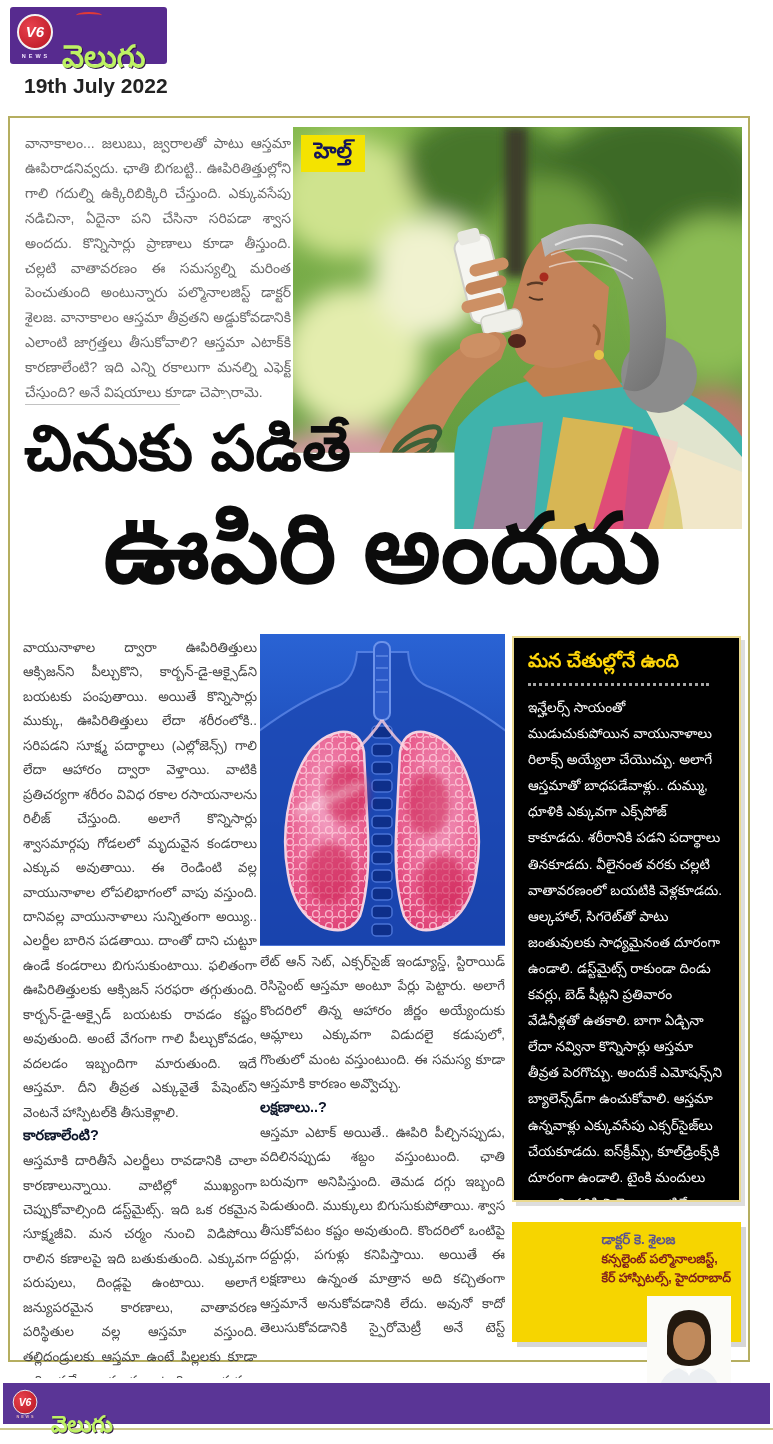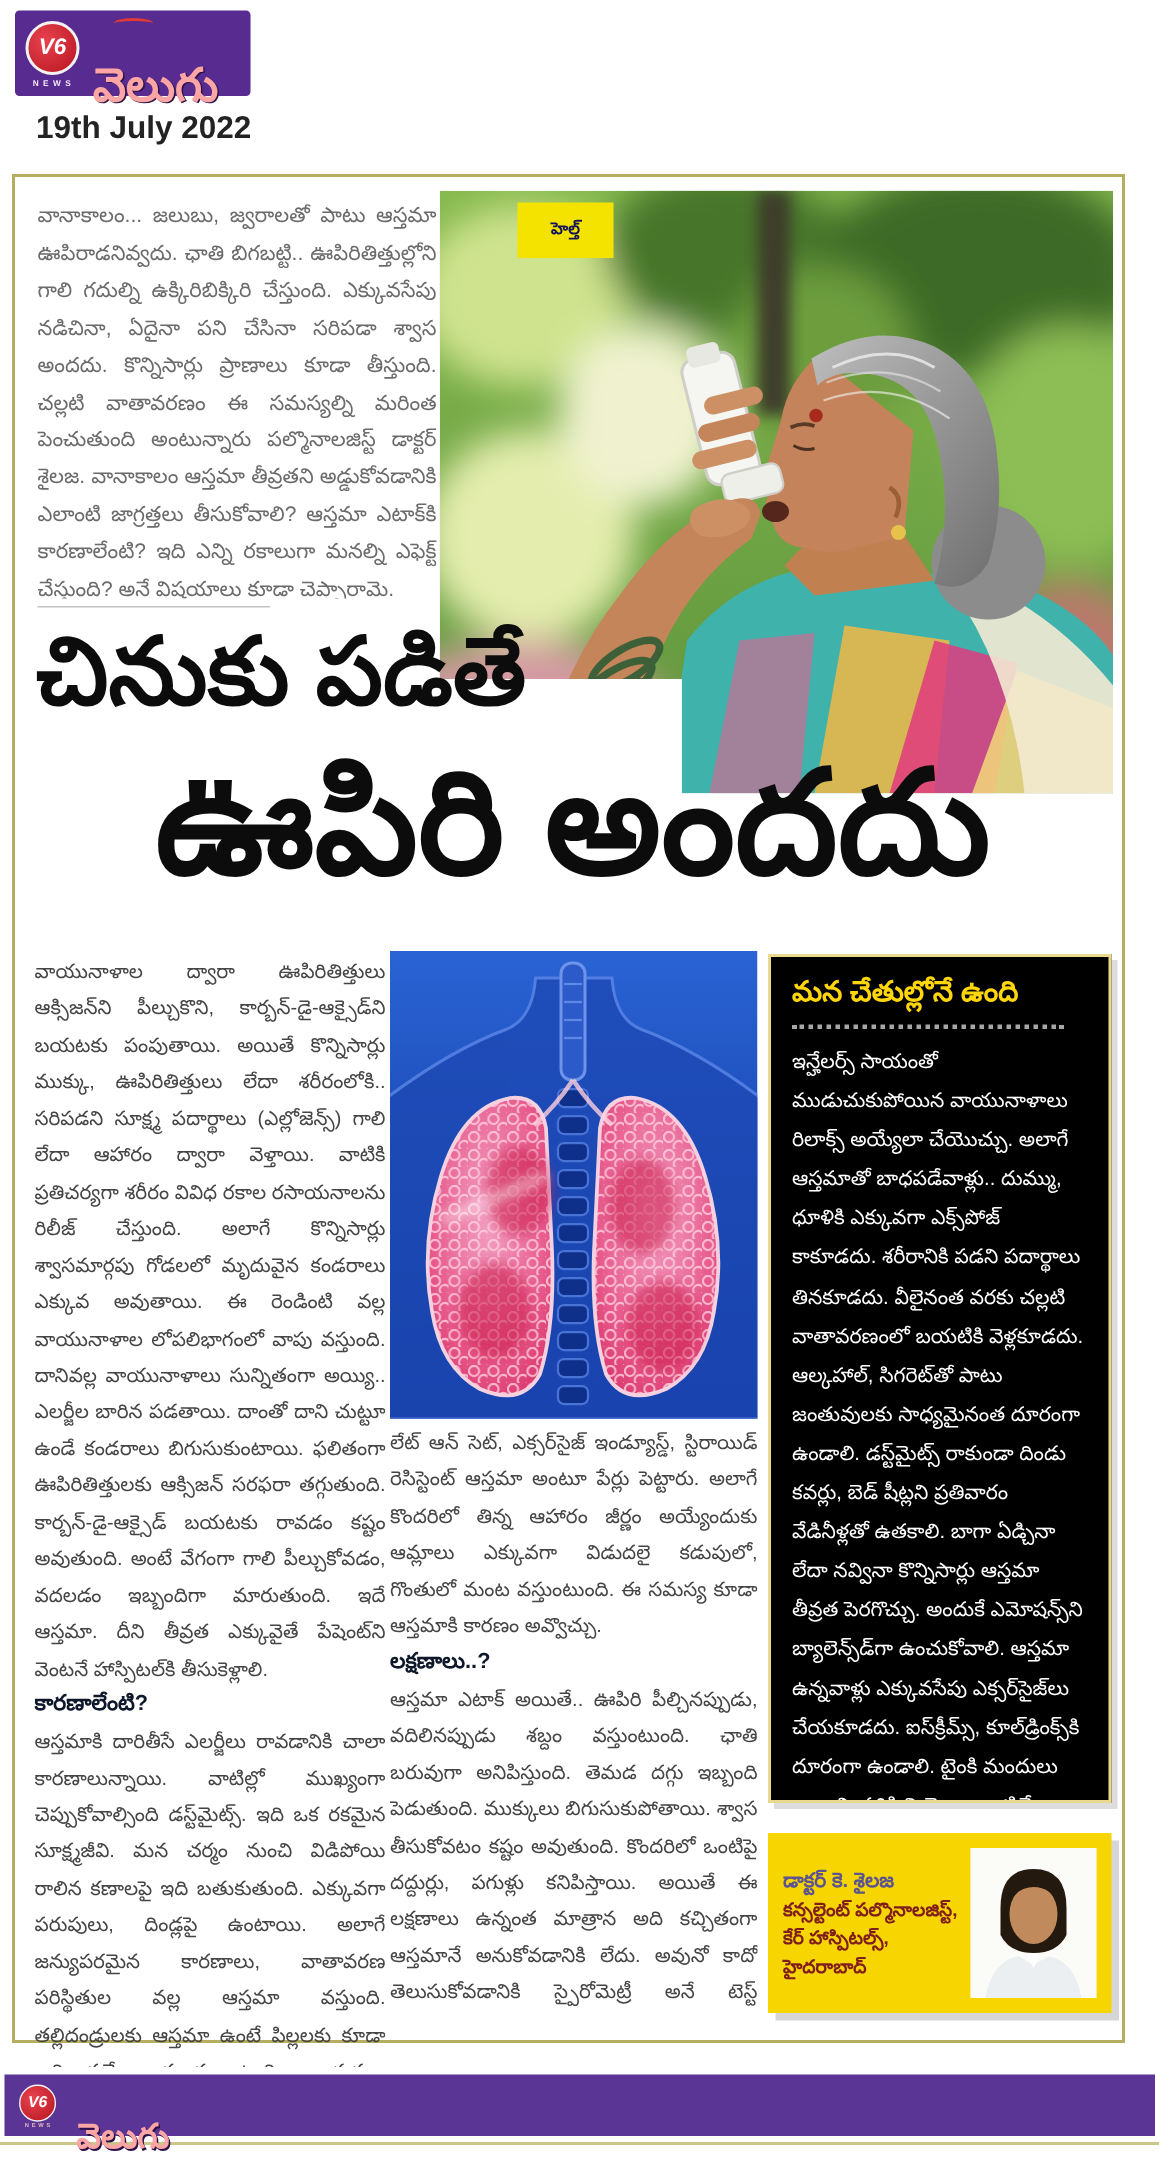--- a/index.html
+++ b/index.html
@@ -18,21 +18,21 @@
   .v6-emblem { position:relative; width:40px; height:48px; flex:0 0 auto; }
   .v6-circle {
     position:absolute; left:1px; top:2px; width:36px; height:36px; border-radius:50%;
     background:radial-gradient(circle at 35% 35%, #e8424e, #b61520);
     border:2px solid #f2f2f2; display:flex; align-items:center; justify-content:center;
   }
   .v6-circle span { color:#ffffff; font-weight:bold; font-style:italic; font-size:15px; }
   .v6-news { position:absolute; left:0; top:41px; width:40px; text-align:center;
     color:#f3e7ff; font-size:5.5px; letter-spacing:3px; font-weight:bold; }
   .velugu-word {
-    color:#fca5a5; font-size:31px; font-weight:bold; line-height:1;
+    color:#bef264; font-size:31px; font-weight:bold; line-height:1;
     text-shadow:1px 1px 0 #2c1147; white-space:nowrap;margin-top:41px;
   }
   .velugu-swash { position:absolute; left:66px; top:5px; width:26px; height:7px;
     border-top:2px solid #e23a35; border-radius:50%; }
   .date-line { position:absolute; left:24px; top:74px; font-size:21px; font-weight:bold; color:#232323; }
 
   
   .frame {
     position:absolute; left:8px; top:116px; width:742px; height:1246px;
     border:2px solid #b5ae60; pointer-events:none;
@@ -47,22 +47,22 @@
   .intro-rule { position:absolute; left:25px; top:404px; width:155px; border-top:1px solid #c2c2c2; }
 
   
   .photo {
     position:absolute; left:293px; top:127px; width:449px; height:402px;
     clip-path:polygon(0 0,100% 0,100% 100%,36% 100%,36% 81%,0 81%);
   }
   .photo svg { display:block; }
   .health-tag {
     position:absolute; left:301px; top:135px; width:64px; height:37px;
-    background:#f4e300; color:#14145a; font-weight:bold; font-size:11px;
-    display:flex; align-items:center; justify-content:center;margin-left:44px;
+    background:#f4e300; color:#14145a; font-weight:bold; font-size:22px;
+    display:flex; align-items:center; justify-content:center;
   }
 
   
   .headline1 {
     position:absolute; left:24px; top:414px; width:440px;
     font-size:63px; font-weight:900; color:#0c0c0c; line-height:1.1; white-space:nowrap;
   }
   .headline2 {
     position:absolute; left:20px; top:488px; width:724px; text-align:center;
     font-size:97px; font-weight:900; color:#0c0c0c; line-height:1.25; white-space:nowrap;
@@ -82,21 +82,21 @@
     padding:12px 14px; overflow:hidden;
   }
   .sidebar-title { color:#ffd60a; font-size:19px; font-weight:bold; }
   .sidebar-dots { border-top:3px dotted rgba(255,255,255,.65); margin:7px 0 9px 0; width:92%; }
   .sidebar-body { color:#ffffff; font-size:13.6px; line-height:1.92; }
 
   
   .doctor-box {
     position:absolute; left:512px; top:1222px; width:229px; height:120px;
     background:#f6d500; box-shadow:5px 5px 0 rgba(120,120,120,.3);
-    display:flex; align-items:center; padding:8px 10px; gap:8px;
+    display:flex; align-items:flex-end; padding:8px 10px; gap:8px;flex-direction:column;
   }
   .doctor-lines { flex:1; }
   .doctor-name { font-size:13.5px; font-weight:bold; color:#5c5490; line-height:1.5; }
   .doctor-role, .doctor-org { font-size:12.5px; font-weight:bold; color:#7f1d1d; line-height:1.5; }
   .doctor-photo { width:84px; height:100px; background:#ffffff; flex:0 0 auto; overflow:hidden; }
 
   
   .footer {
     position:absolute; left:3px; top:1383px; width:767px; height:41px;
     background:#5a3596; display:flex; align-items:center; padding:2px 8px; gap:10px;

